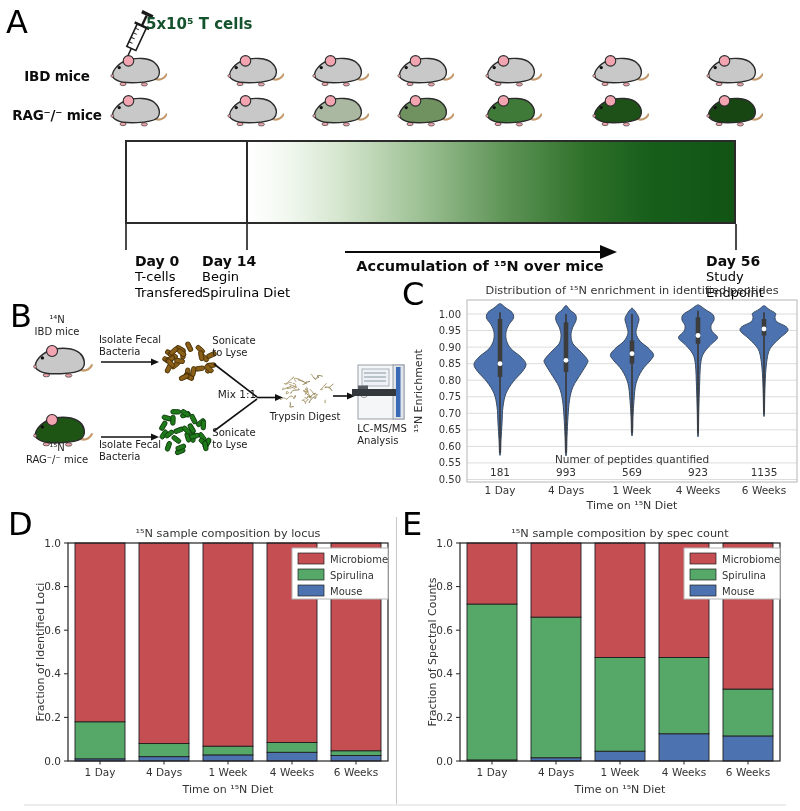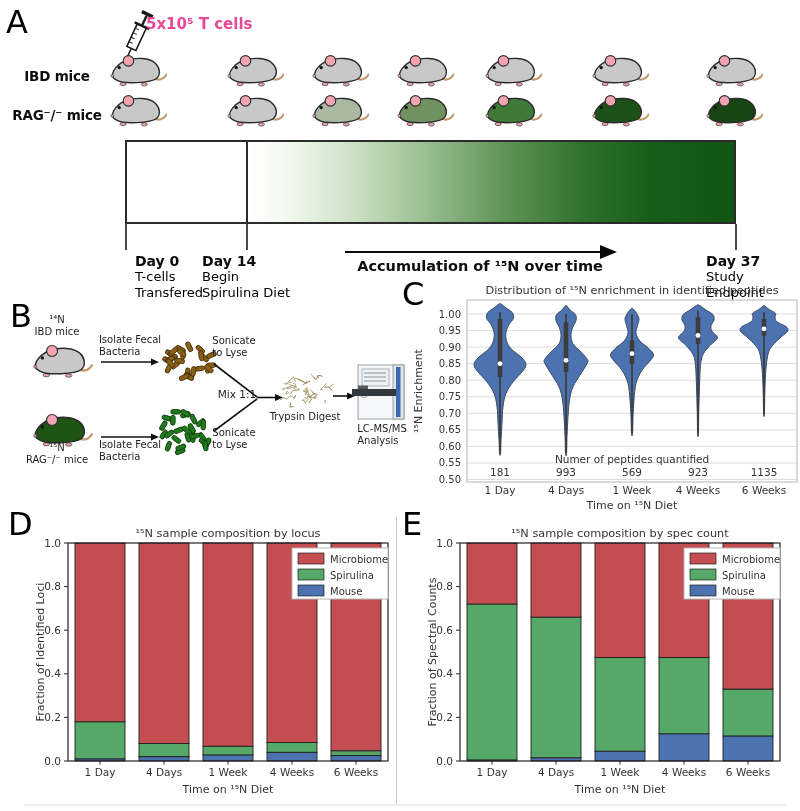--- a/index.html
+++ b/index.html
@@ -2,21 +2,21 @@
 <html><head>
 <meta charset="utf-8">
 <style>
   html,body{margin:0;padding:0;background:#fff}
   #fig{position:relative;width:800px;height:811px;background:#ffffff;
        font-family:"DejaVu Sans","Liberation Sans",sans-serif;color:#222;overflow:hidden}
   .abs{position:absolute}
   .ctr{transform:translateX(-50%);text-align:left}
   .pl{font-size:32px;line-height:1;color:#000}
   .rowlab{font-weight:700;font-size:13.5px;color:#0d0d0d;letter-spacing:-0.2px;white-space:nowrap}
-  .inj{font-weight:700;font-size:15px;color:#ec4899;white-space:nowrap}
+  .inj{font-weight:700;font-size:15px;color:#14532d;white-space:nowrap}
   .day{font-weight:700;font-size:14px;color:#0d0d0d;line-height:16px;white-space:nowrap}
   .dsub{font-weight:400;font-size:13px;color:#000000;line-height:15.5px;white-space:nowrap}
   .accum{font-weight:700;font-size:14.5px;color:#0d0d0d;white-space:nowrap}
   .btxt{font-size:10px;color:#1c1c1c;line-height:11.5px;white-space:nowrap}
   .bmix{font-size:10.5px;color:#1c1c1c;white-space:nowrap}
   #timeline-bar{border:2px solid #2b2b2b;box-sizing:border-box}
   .tick-stem{width:1.5px;background:#4a4a4a}
   svg text{font-family:"DejaVu Sans","Liberation Sans",sans-serif;fill:#333}
   .divider{background:#c9c9c9}
   .botline{background:#ededed}
@@ -191,29 +191,29 @@
           <div class="day">Day 0</div>
           <div class="dsub">T-cells</div>
           <div class="dsub">Transfered</div>
         </div>
         <div class="abs ctr" style="left: 246px; top: 253px;">
           <div class="day">Day 14</div>
           <div class="dsub">Begin</div>
           <div class="dsub">Spirulina Diet</div>
         </div>
         <div class="abs ctr" style="left: 735px; top: 253px;">
-          <div class="day">Day 37</div>
+          <div class="day">Day 56</div>
           <div class="dsub">Study</div>
           <div class="dsub">Endpoint</div>
         </div>
       </div>
 
     <div class="abs" style="left:345px;top:251px;width:256px;height:2px;background:#0a0a0a"></div>
     <div class="abs" style="left:600px;top:244.5px;width:0;height:0;border-left:17px solid #0a0a0a;border-top:7.5px solid transparent;border-bottom:7.5px solid transparent"></div>
-    <div class="abs ctr accum" style="left:480px;top:258px">Accumulation of ¹⁵N over time</div>
+    <div class="abs ctr accum" style="left:480px;top:258px">Accumulation of ¹⁵N over mice</div>
   </div>
 
   <div class="abs" style="left:0;top:280px;width:432px;height:231px">
     <div class="abs pl" style="left:10px;top:20px">B</div>
     <svg id="svg-b" class="abs" style="left:0;top:0" width="432" height="231" viewBox="0 0 432 231">
         <svg x="24" y="62" width="76" height="36" viewBox="0 0 64 38">
           <path d="M49 29 C56 31.5 61 29 63.5 24.5" fill="none" stroke="#c49a6c" stroke-width="2.4" stroke-linecap="round"></path>
           <ellipse cx="15.5" cy="35" rx="3.4" ry="1.8" fill="#eda3ab" stroke="#2b2b2b" stroke-width="0.7"></ellipse>
           <ellipse cx="39" cy="35.4" rx="3.4" ry="1.8" fill="#eda3ab" stroke="#2b2b2b" stroke-width="0.7"></ellipse>
           <path d="M4 26.5 C3 21 9 13 19 9 C30 5.2 45 6 51 12 C56 16.5 57.5 24.5 52.5 29 C46 34 16 35.2 9 31 C6 29.5 4.4 28.2 4 26.5 Z" fill="#c8c8c8" stroke="#2b2b2b" stroke-width="1.5"></path>

